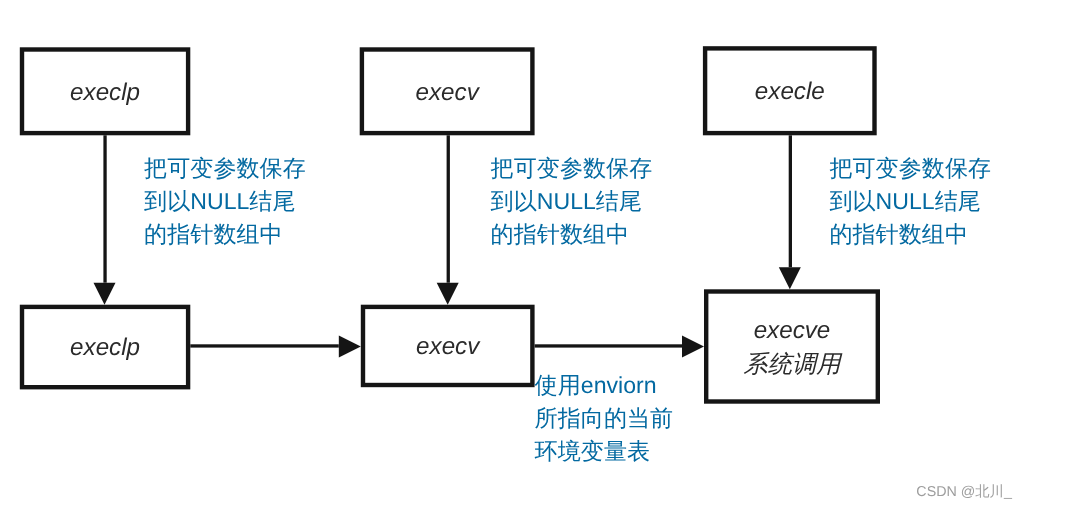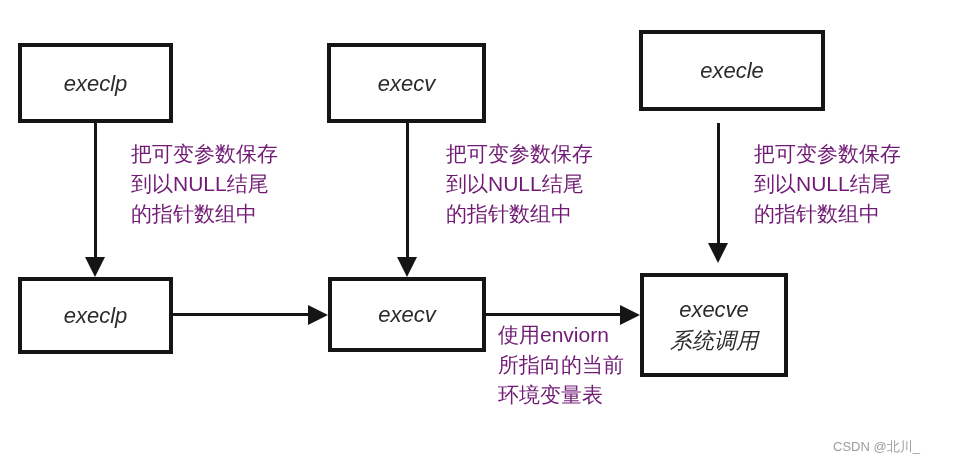--- a/index.html
+++ b/index.html
@@ -38,60 +38,60 @@
   .arrow-right {
     position: absolute; width: 0; height: 0;
     border-top: 10px solid transparent;
     border-bottom: 10px solid transparent;
     border-left: 20px solid #151515;
   }
   .ann {
     position: absolute;
     font-size: 21px;
     line-height: 30px;
-    color: #701a75;
+    color: #0369a1;
     white-space: pre-line;
   }
   .watermark {
     position: absolute;
     left: 833px;
     top: 438px;
     font-size: 13px;
     color: #9e9e9e;
     white-space: nowrap;
   }
 
   
   #node-execlp { left: 18px;  top: 43px;  width: 155px; height: 80px; }
   #node-execl  { left: 327px; top: 43px;  width: 159px; height: 80px; }
-  #node-execle { left: 639px; top: 30px;  width: 186px; height: 81px; }
+  #node-execle { left: 639px; top: 42px;  width: 158px; height: 81px; }
   #node-execvp { left: 18px;  top: 277px; width: 155px; height: 77px; }
   #node-execv  { left: 328px; top: 277px; width: 158px; height: 75px; }
-  #node-execve { left: 640px; top: 273px; width: 148px; height: 104px; }
+  #node-execve { left: 640px; top: 263px; width: 160px; height: 104px; }
 
   
   #vline-1 { left: 94px;  top: 123px; height: 134px; }
   #vhead-1 { left: 85px;  top: 257px; }
   #vline-2 { left: 406px; top: 123px; height: 134px; }
   #vhead-2 { left: 397px; top: 257px; }
   #vline-3 { left: 717px; top: 123px; height: 120px; }
   #vhead-3 { left: 708px; top: 243px; }
 
   
   #hline-1 { left: 173px; top: 313px; width: 135px; }
   #hhead-1 { left: 308px; top: 305px; }
   #hline-2 { left: 486px; top: 313px; width: 134px; }
   #hhead-2 { left: 620px; top: 305px; }
 
   
   #ann-1 { left: 131px; top: 139px; }
   #ann-2 { left: 446px; top: 139px; }
   #ann-3 { left: 754px; top: 139px; }
   #ann-4 { left: 174px; top: 331px; }
-  #ann-5 { left: 486px; top: 320px; margin-left: 12px; }
+  #ann-5 { left: 486px; top: 336px; }
 </style>
 </head>
 <body>
 
 <div class="canvas">
 
   <div class="node" id="node-execlp">
     <span>execlp</span>
   </div>
   <div class="node" id="node-execl">

